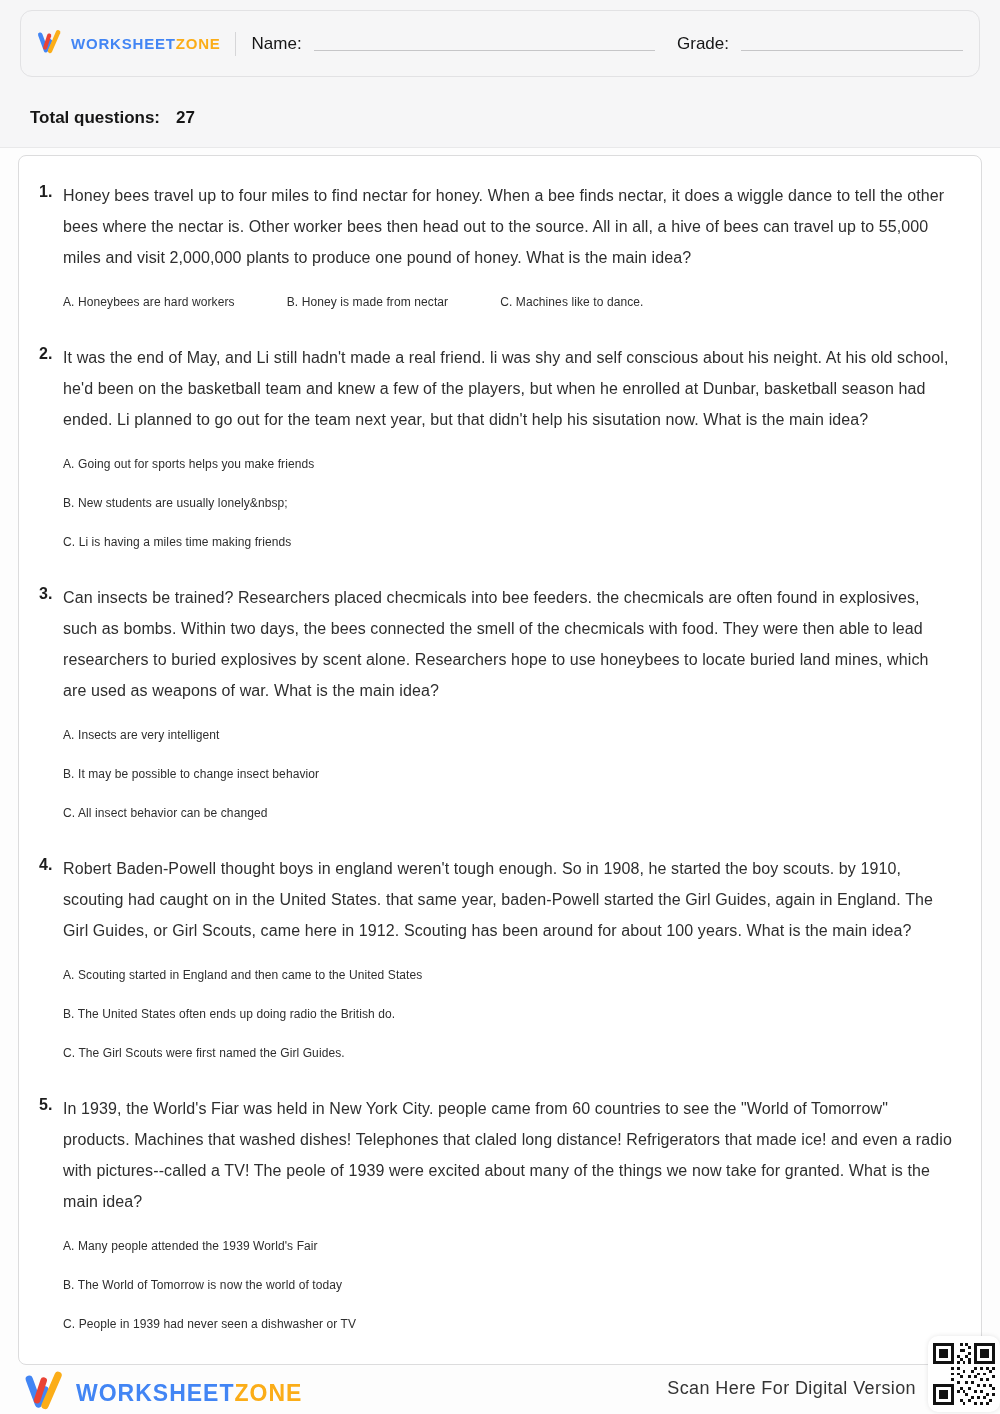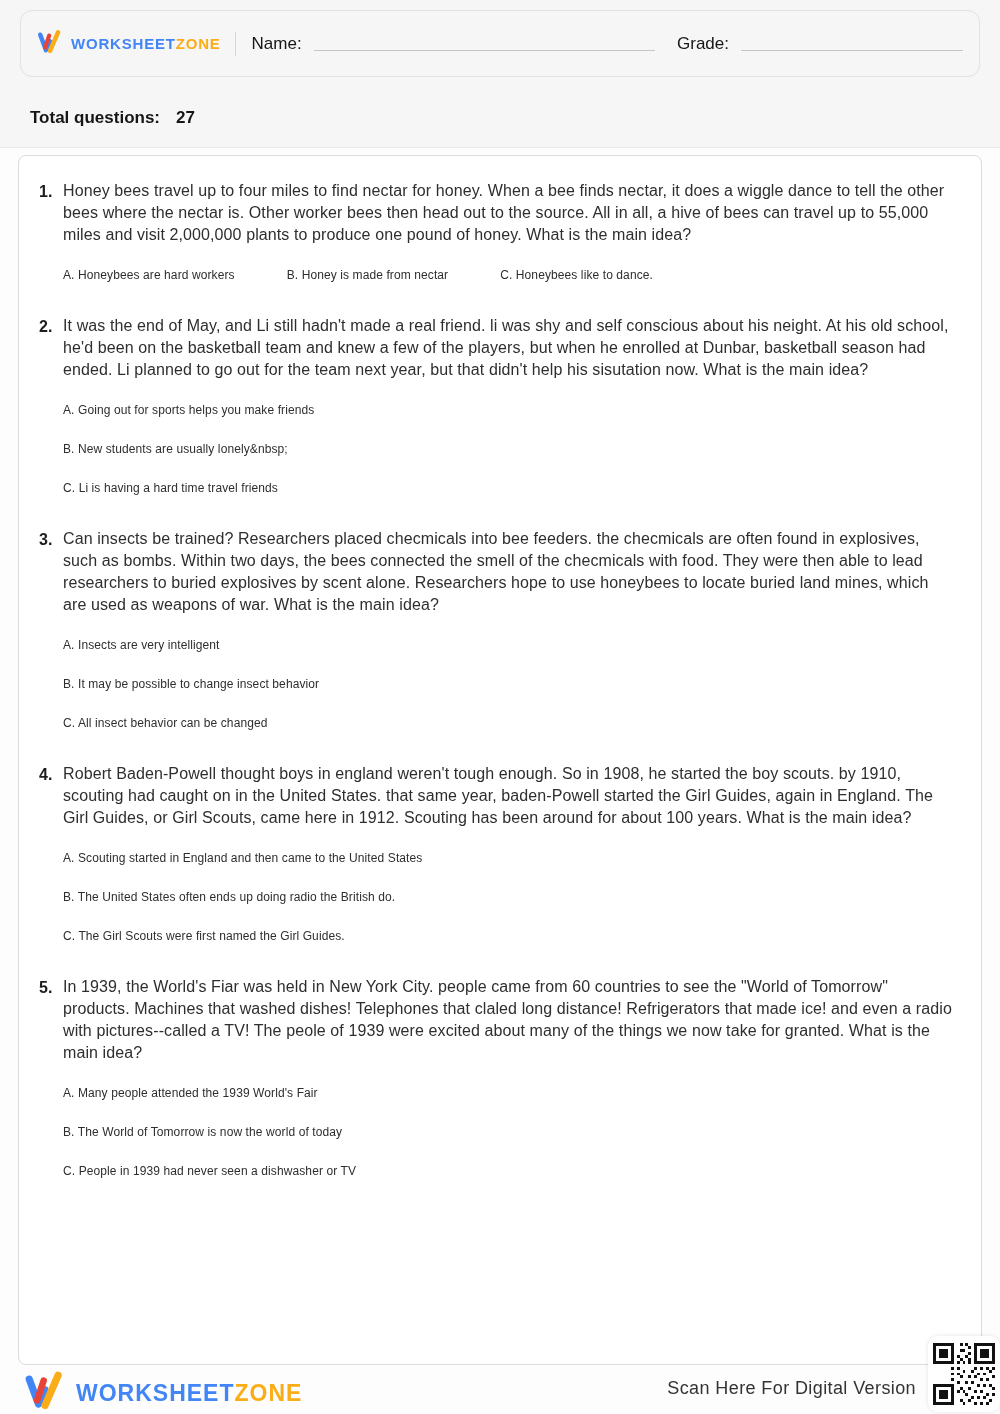--- a/index.html
+++ b/index.html
@@ -38,21 +38,21 @@
   
   .content-box{
     position:absolute;left:18px;top:155px;width:964px;height:1210px;
     box-sizing:border-box;background:#ffffff;
     border:1px solid #dcdcdd;border-radius:8px;
     padding:24px 26px 20px 20px;overflow:hidden;
   }
   .question{display:flex;margin-bottom:28px;}
   .q-num{width:24px;flex:0 0 24px;font-weight:bold;color:#1d1d1d;font-size:16px;line-height:24.5px;}
   .q-body{flex:1;}
-  .q-text{margin:0;font-size:16px;line-height:22px;color:#2e2e2e;letter-spacing:0.1px;}
+  .q-text{margin:0;font-size:16px;line-height:31px;color:#2e2e2e;letter-spacing:0.1px;}
   .answers{margin-top:17px;}
   .answers-row{display:flex;gap:52px;flex-wrap:wrap;}
   .answer{font-size:12px;line-height:24px;color:#2e2e2e;letter-spacing:0.1px;}
   .answers-stack .answer + .answer{margin-top:15px;}
   
   .footer-logo{position:absolute;left:24px;top:1370px;display:flex;align-items:center;gap:10px;}
   .footer-logo .logo-text{font-size:23px;letter-spacing:1px;}
   .scan-text{
     position:absolute;right:84px;top:1378px;
     font-size:18px;color:#333333;letter-spacing:0.4px;white-space:nowrap;
@@ -94,33 +94,33 @@
 
 <div class="content-box">
 
   <div class="question">
     <div class="q-num">1.</div>
     <div class="q-body">
       <p class="q-text">Honey bees travel up to four miles to find nectar for honey. When a bee finds nectar, it does a wiggle dance to tell the other bees where the nectar is. Other worker bees then head out to the source. All in all, a hive of bees can travel up to 55,000 miles and visit 2,000,000 plants to produce one pound of honey. What is the main idea?</p>
       <div class="answers answers-row">
         <span class="answer">A. Honeybees are hard workers</span>
         <span class="answer">B. Honey is made from nectar</span>
-        <span class="answer">C. Honeybees like to dance.</span>
+        <span class="answer">C. Machines like to dance.</span>
       </div>
     </div>
   </div>
 
   <div class="question">
     <div class="q-num">2.</div>
     <div class="q-body">
       <p class="q-text">It was the end of May, and Li still hadn't made a real friend. li was shy and self conscious about his neight. At his old school, he'd been on the basketball team and knew a few of the players, but when he enrolled at Dunbar, basketball season had ended.  Li planned to go out for the team next year, but that didn't help his sisutation now. What is the main idea?</p>
       <div class="answers answers-stack">
         <div class="answer">A. Going out for sports helps you make friends</div>
         <div class="answer">B. New students are usually lonely&amp;nbsp;</div>
-        <div class="answer">C. Li is having a hard time travel friends</div>
+        <div class="answer">C. Li is having a miles time making friends</div>
       </div>
     </div>
   </div>
 
   <div class="question">
     <div class="q-num">3.</div>
     <div class="q-body">
       <p class="q-text">Can insects be trained? Researchers placed checmicals into bee feeders. the checmicals are often found in explosives, such as bombs. Within two days, the bees connected the smell of the checmicals with food. They were then able to lead researchers to buried explosives by scent alone. Researchers hope to use honeybees to locate buried land mines, which are used as weapons of war. What is the main idea?</p>
       <div class="answers answers-stack">
         <div class="answer">A. Insects are very intelligent</div>

